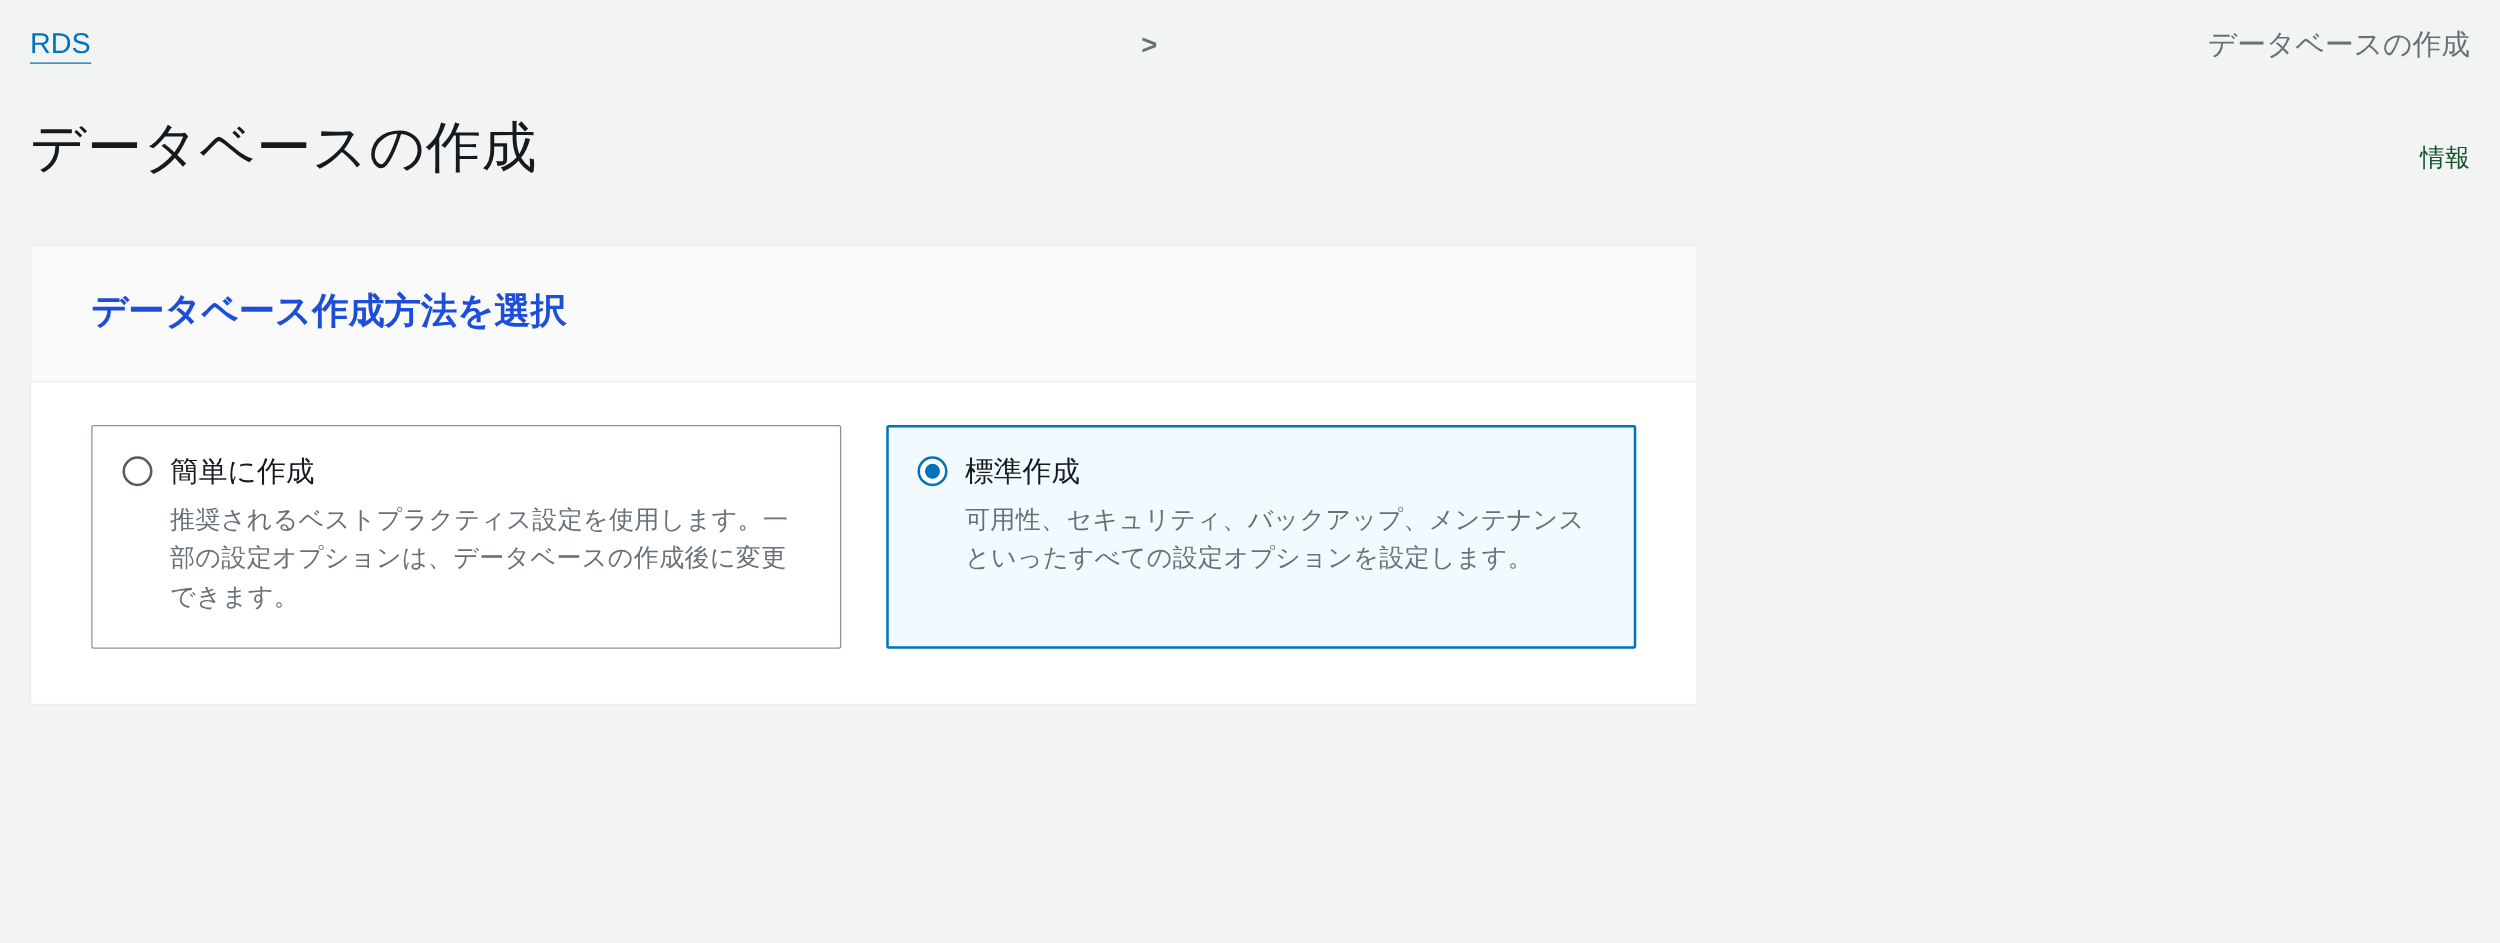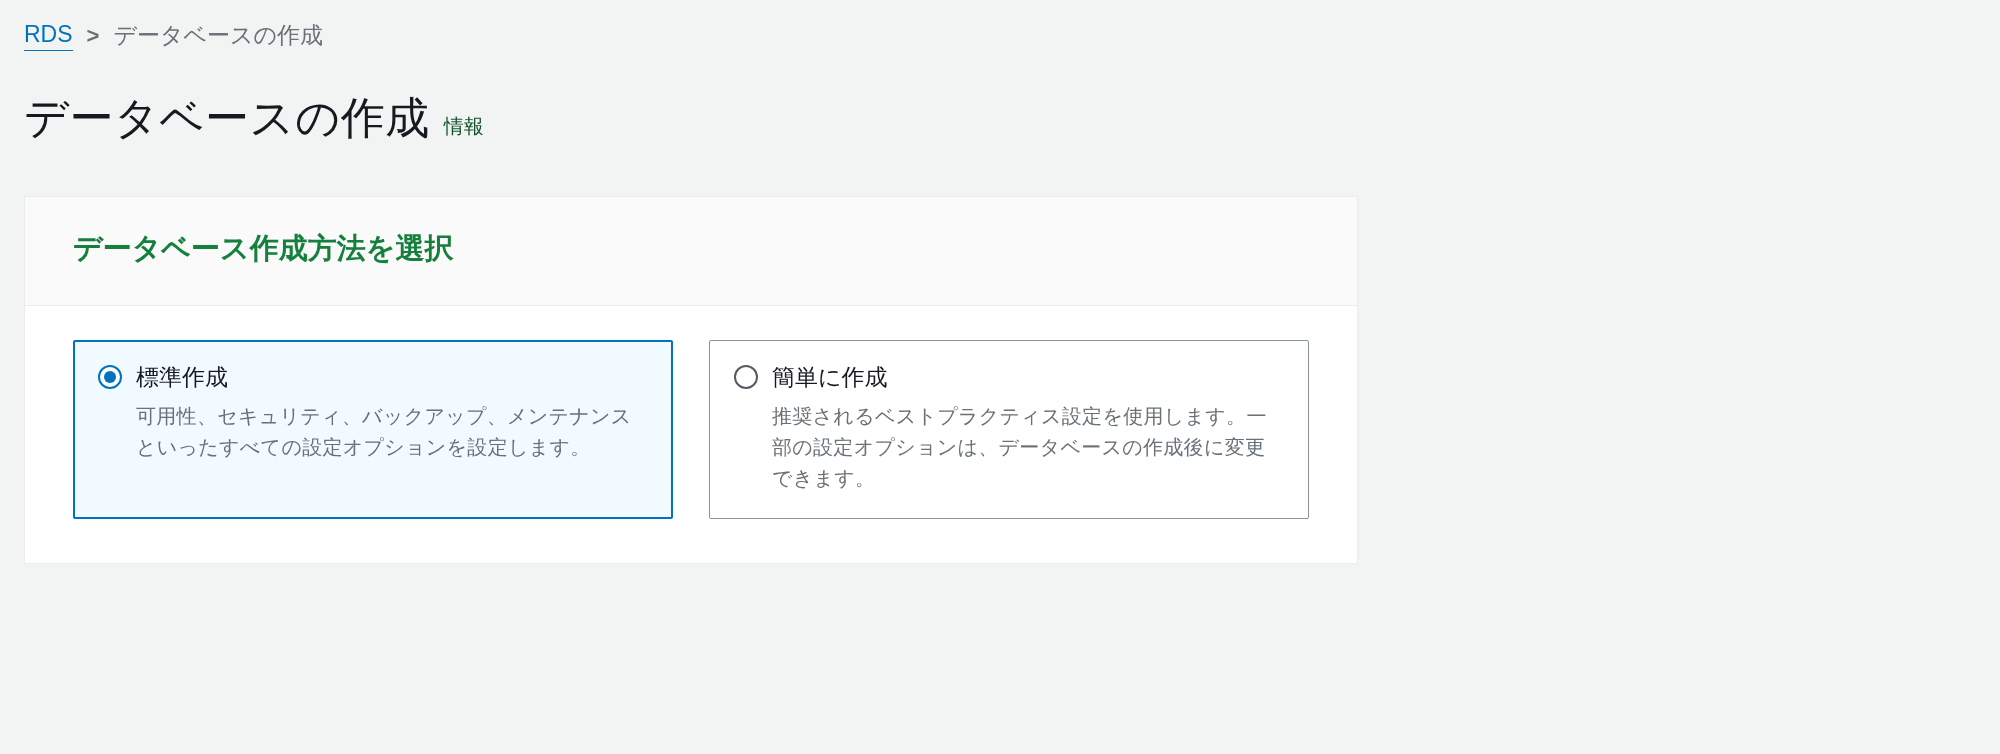--- a/index.html
+++ b/index.html
@@ -1,18 +1,19 @@
 <!DOCTYPE html>
 <html><head>
   <meta charset="utf-8">
   <style>
     * {
       box-sizing: border-box;
       margin: 0;
       padding: 0;
+      justify-content: space-between;
     }
     body {
       font-family: "Amazon Ember", "Helvetica Neue", Arial, sans-serif;
       background: #f2f3f3;
       color: #16191f;
       padding: 20px 24px;
       width: 2000px;
     }
     .breadcrumb {
       display: flex;
@@ -61,21 +62,21 @@
       width: 1334px;
     }
     .panel-header {
       padding: 32px 48px 36px 48px;
       border-bottom: 1px solid #eaeded;
       background: #fafafa;
     }
     .panel-header h2 {
       font-size: 29px;
       font-weight: 700;
-      color: #15803d;
+      color: #1d4ed8;
     }
     .panel-body {
       padding: 34px 48px 44px 48px;
       display: flex;
       gap: 36px;
     }
     .option-card {
       flex: 1;
       border: 1px solid #879596;
       border-radius: 2px;
@@ -144,30 +145,30 @@
   <h1 class="page-title">データベースの作成</h1>
   <a href="#" class="info-link">情報</a>
 </div>
 
 <section class="panel">
   <div class="panel-header">
     <h2>データベース作成方法を選択</h2>
   </div>
   <div class="panel-body">
 
+    <label class="option-card">
+      <span class="radio"></span>
+      <span class="option-content">
+        <div class="option-title">簡単に作成</div>
+        <div class="option-desc">推奨されるベストプラクティス設定を使用します。一部の設定オプションは、データベースの作成後に変更できます。</div>
+      </span>
+    </label>
+
     <label class="option-card selected">
       <span class="radio"></span>
       <span class="option-content">
         <div class="option-title">標準作成</div>
         <div class="option-desc">可用性、セキュリティ、バックアップ、メンテナンスといったすべての設定オプションを設定します。</div>
       </span>
     </label>
 
-    <label class="option-card">
-      <span class="radio"></span>
-      <span class="option-content">
-        <div class="option-title">簡単に作成</div>
-        <div class="option-desc">推奨されるベストプラクティス設定を使用します。一部の設定オプションは、データベースの作成後に変更できます。</div>
-      </span>
-    </label>
-
   </div>
 </section>
 
 </body></html>

